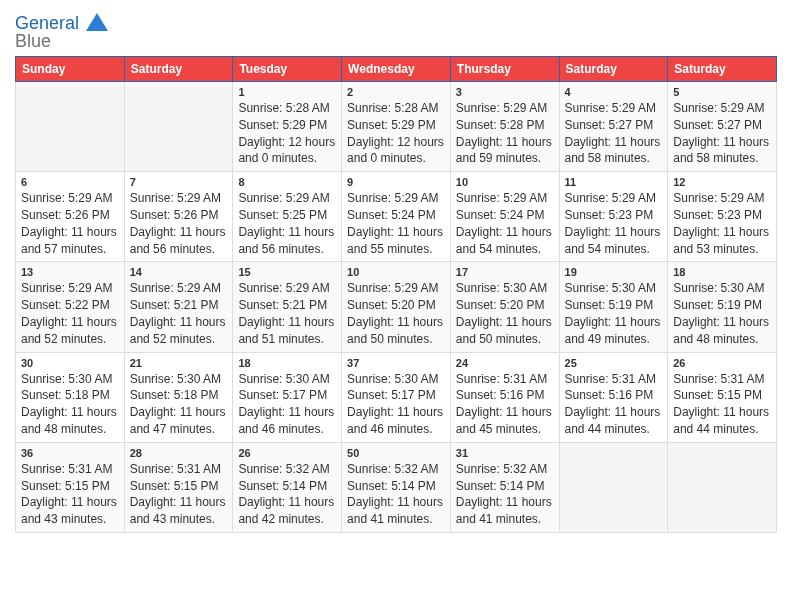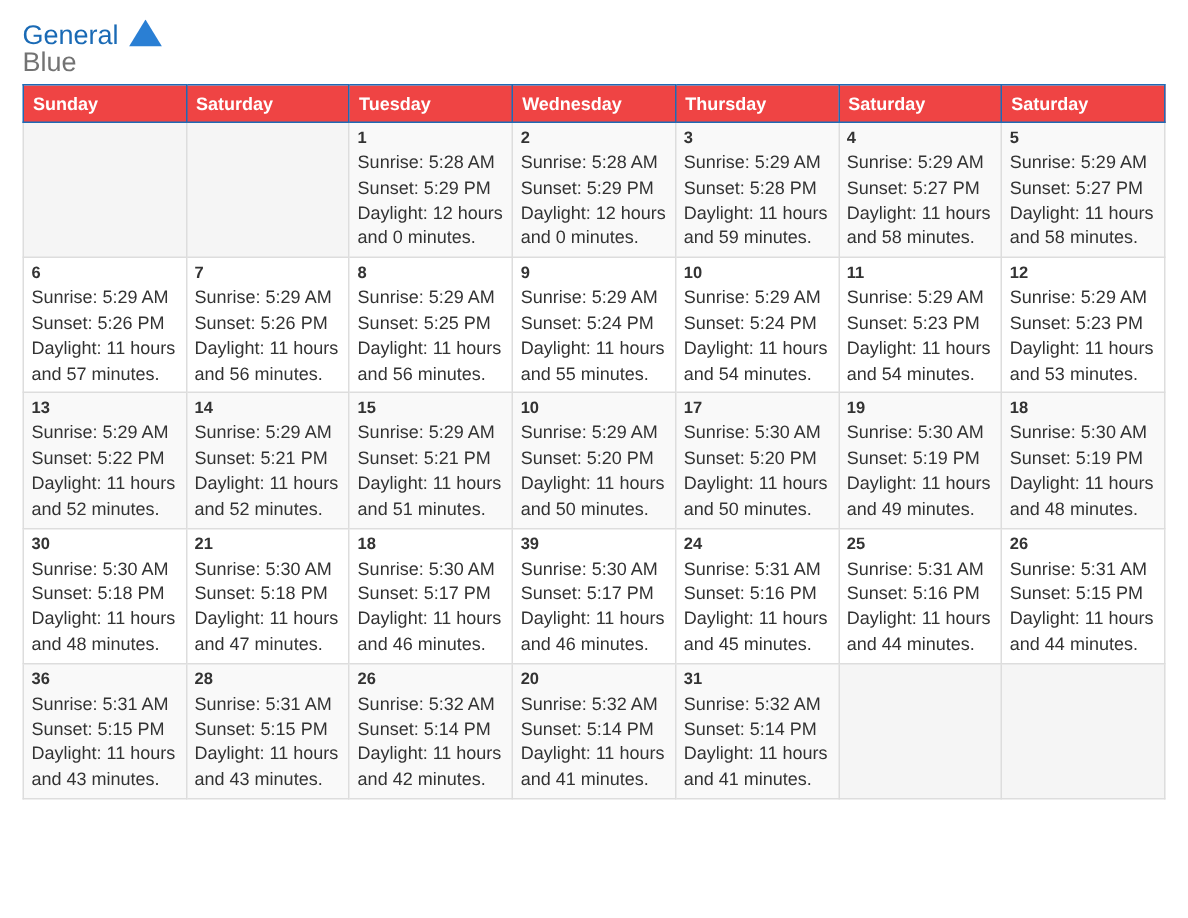--- a/index.html
+++ b/index.html
@@ -288,21 +288,21 @@
 and 47 minutes.</div>
           </td>
           <td>
             <span class="day-num">18</span>
             <div class="day-info" style="white-space: pre-line;">Sunrise: 5:30 AM
 Sunset: 5:17 PM
 Daylight: 11 hours
 and 46 minutes.</div>
           </td>
           <td>
-            <span class="day-num">39</span>
+            <span class="day-num">37</span>
             <div class="day-info" style="white-space: pre-line;">Sunrise: 5:30 AM
 Sunset: 5:17 PM
 Daylight: 11 hours
 and 46 minutes.</div>
           </td>
           <td>
             <span class="day-num">24</span>
             <div class="day-info" style="white-space: pre-line;">Sunrise: 5:31 AM
 Sunset: 5:16 PM
 Daylight: 11 hours
@@ -339,21 +339,21 @@
 and 43 minutes.</div>
           </td>
           <td>
             <span class="day-num">26</span>
             <div class="day-info" style="white-space: pre-line;">Sunrise: 5:32 AM
 Sunset: 5:14 PM
 Daylight: 11 hours
 and 42 minutes.</div>
           </td>
           <td>
-            <span class="day-num">20</span>
+            <span class="day-num">50</span>
             <div class="day-info" style="white-space: pre-line;">Sunrise: 5:32 AM
 Sunset: 5:14 PM
 Daylight: 11 hours
 and 41 minutes.</div>
           </td>
           <td>
             <span class="day-num">31</span>
             <div class="day-info" style="white-space: pre-line;">Sunrise: 5:32 AM
 Sunset: 5:14 PM
 Daylight: 11 hours

